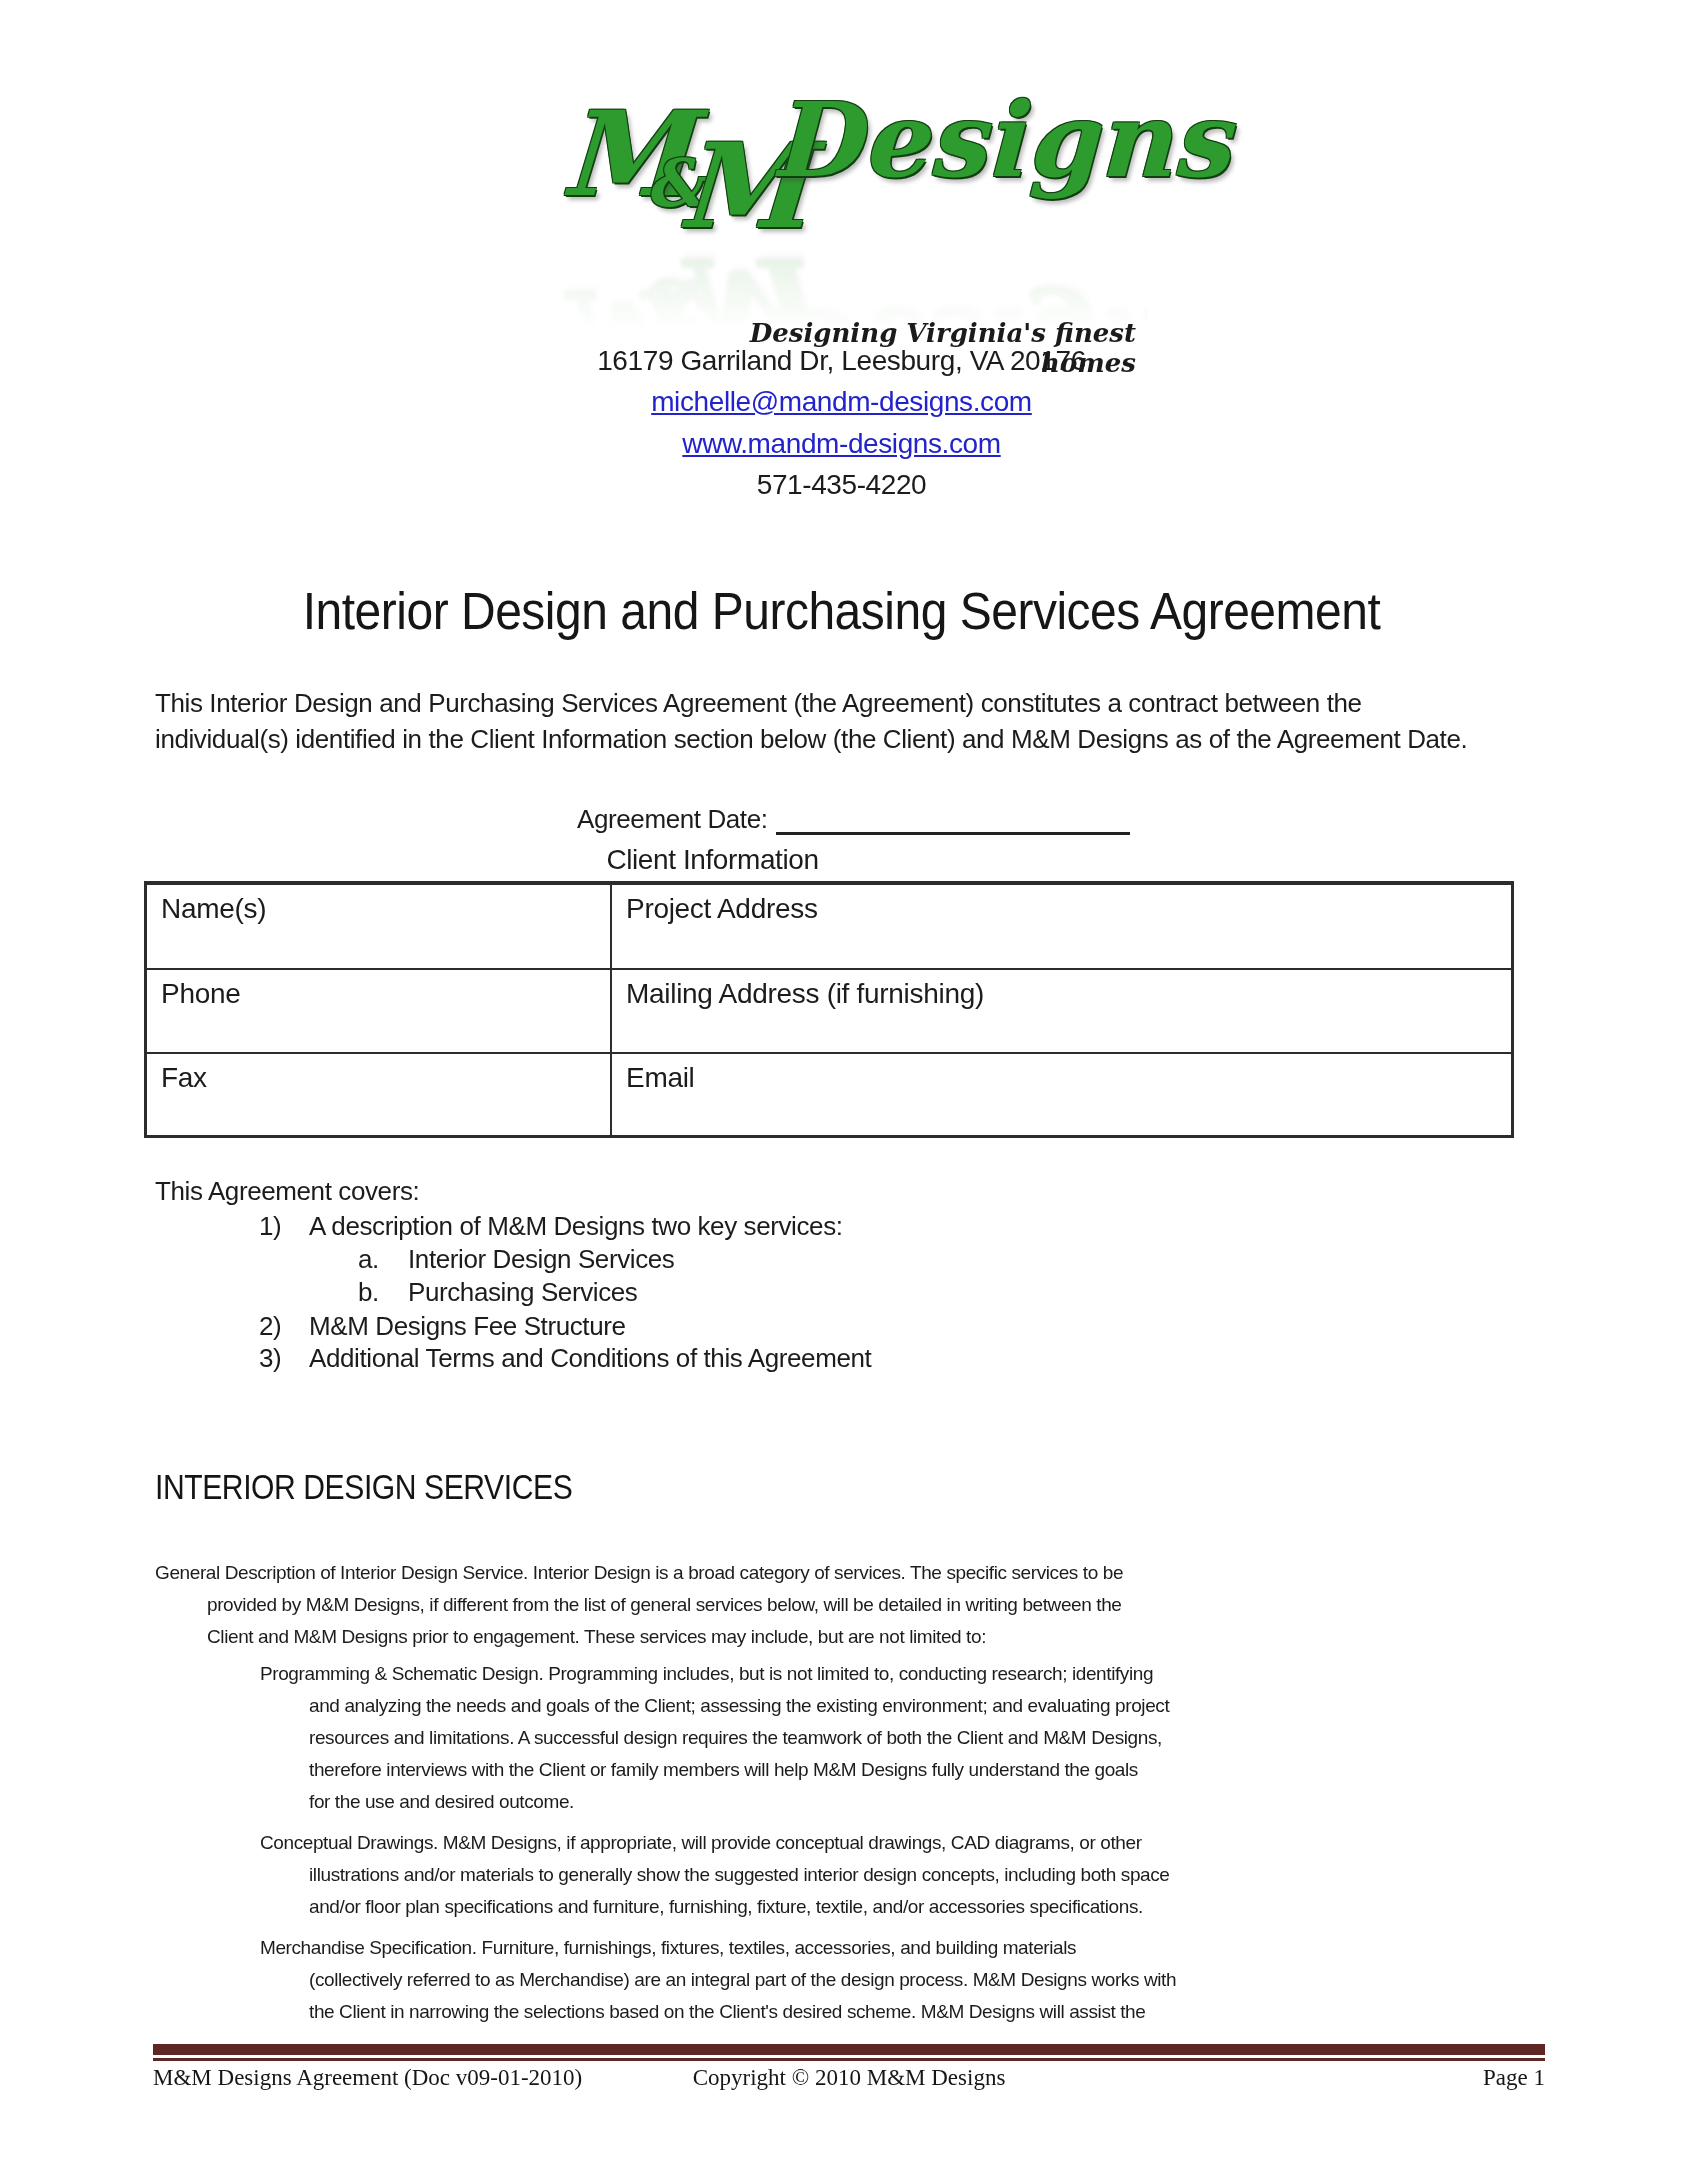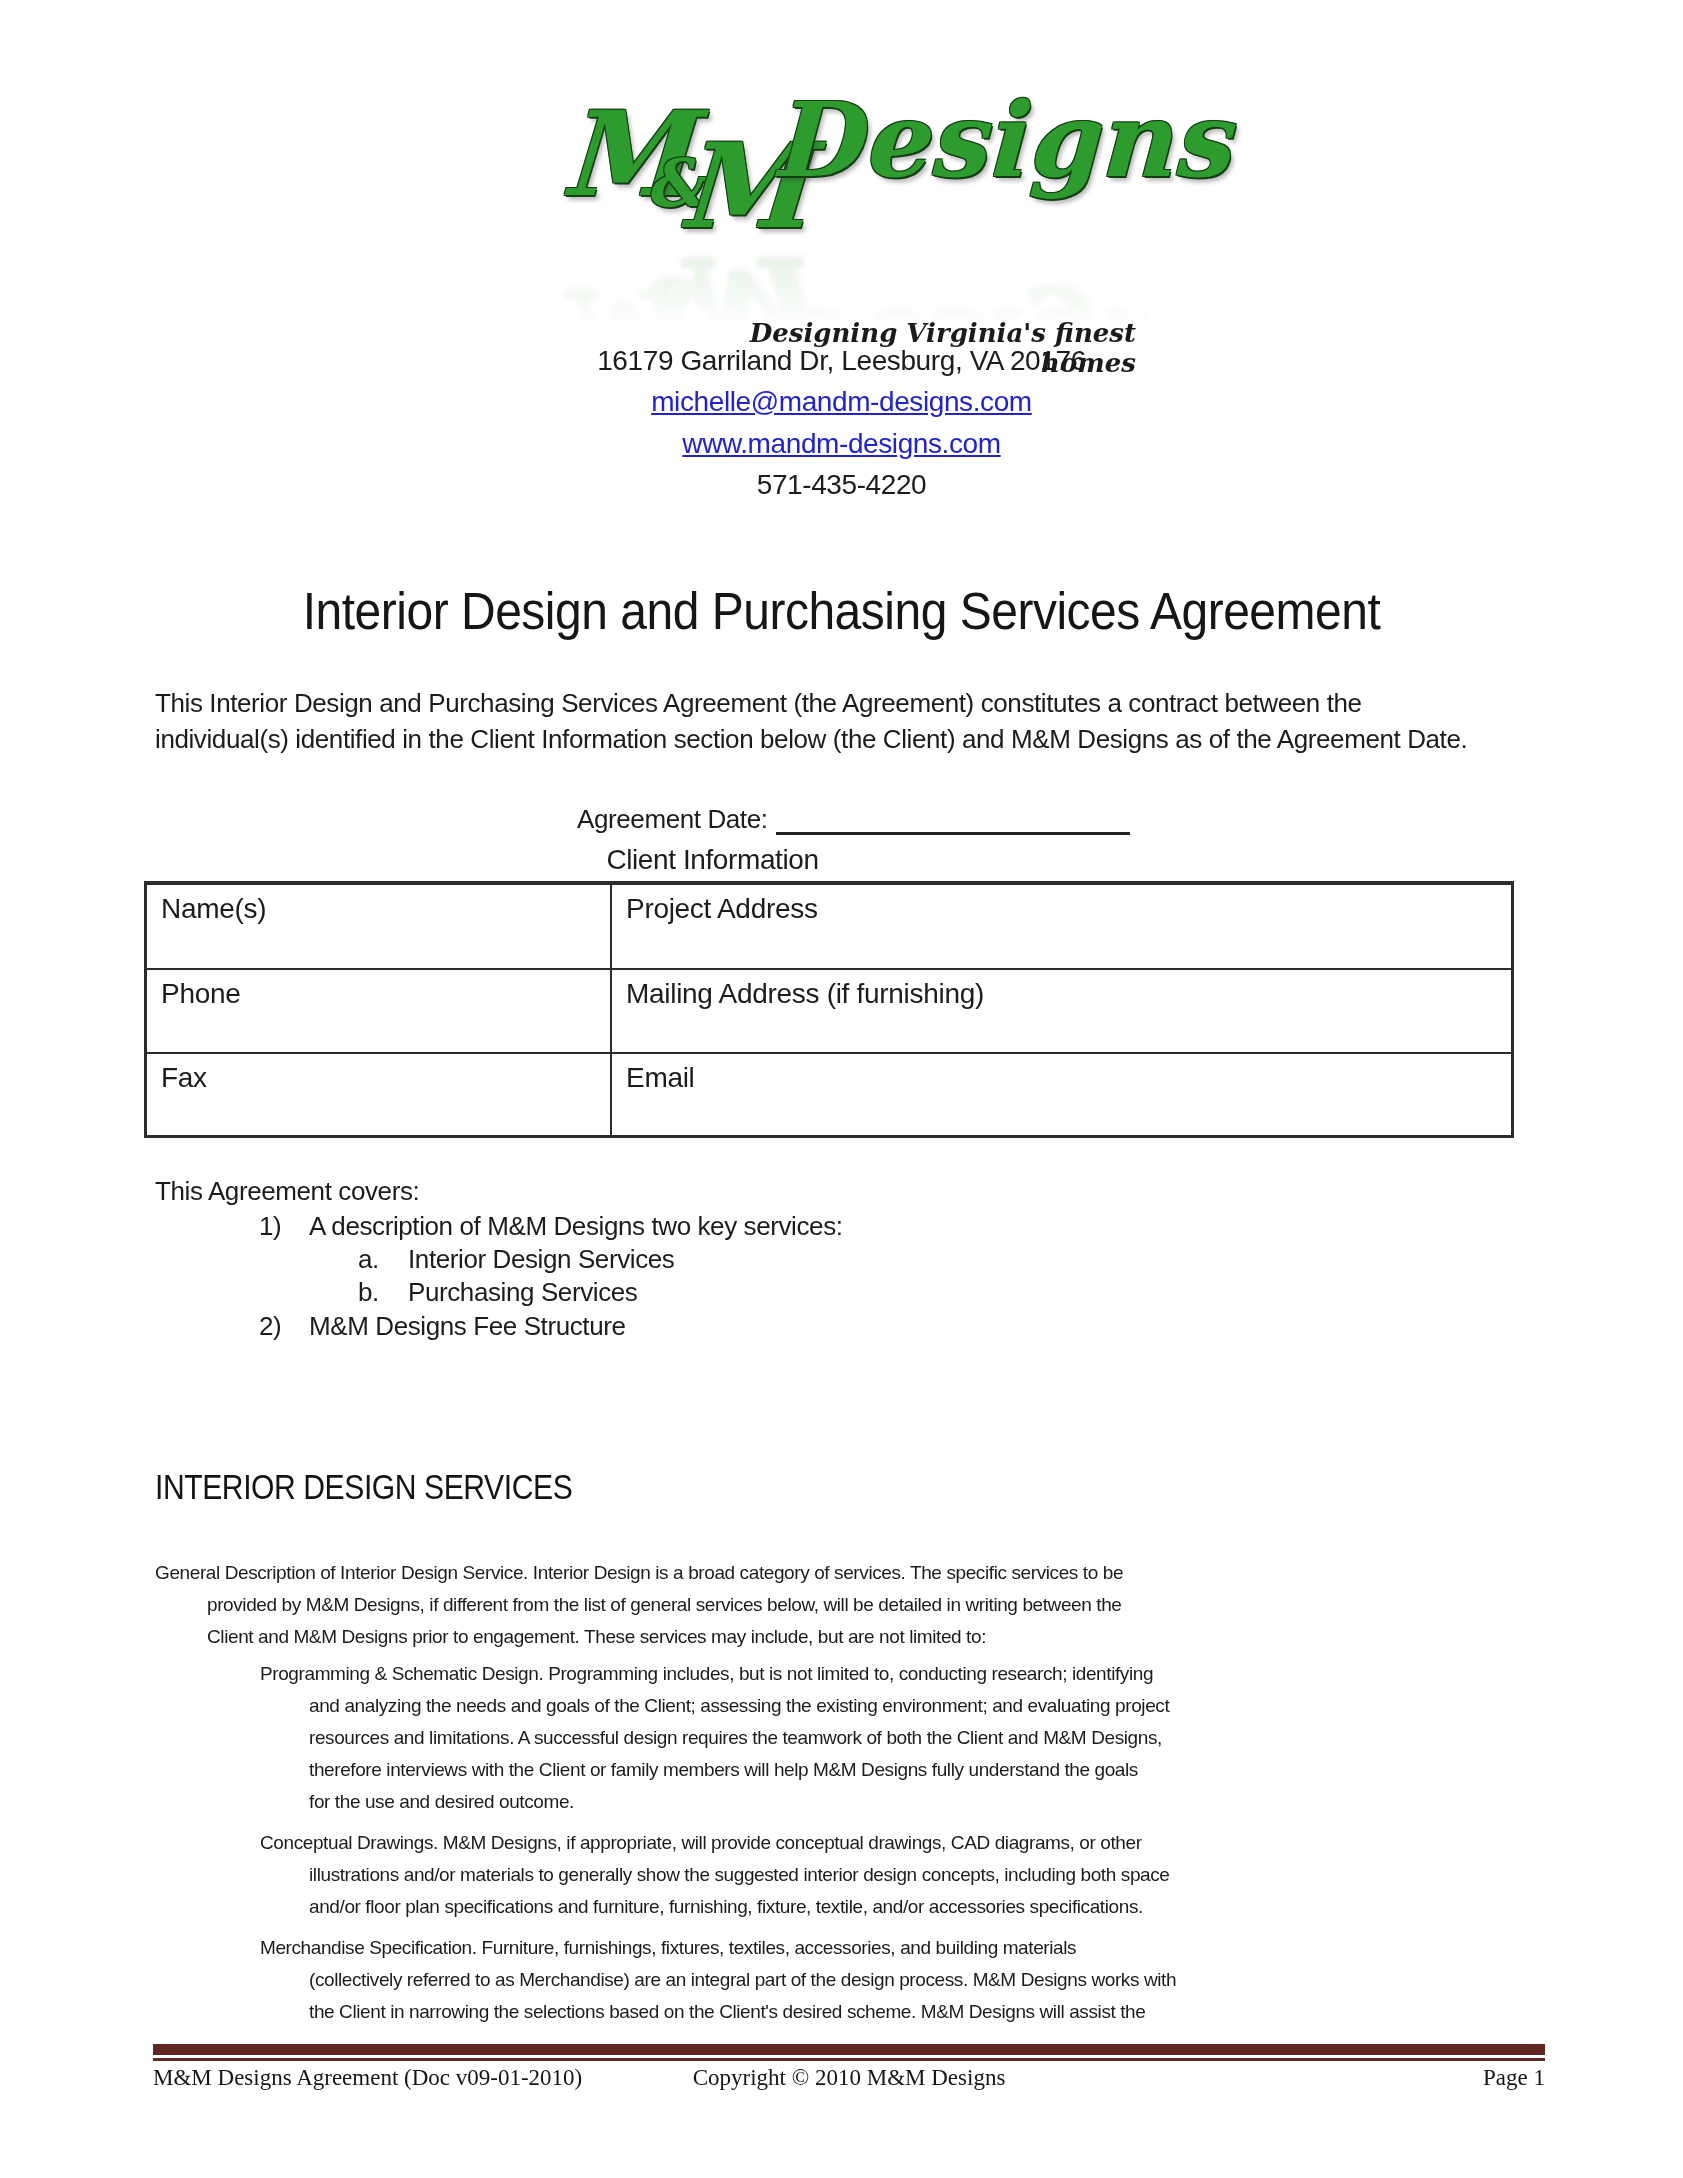--- a/index.html
+++ b/index.html
@@ -137,20 +137,23 @@
   </div>
   <div class="abs body-lg li-row" style="left:358px; top:1241px;">
     <span class="li-marker">a.</span><span>Interior Design Services</span>
   </div>
   <div class="abs body-lg li-row" style="left:358px; top:1274px;">
     <span class="li-marker">b.</span><span>Purchasing Services</span>
   </div>
   <div class="abs body-lg li-row" style="left:259px; top:1308px;">
     <span class="li-marker">2)</span><span>M&amp;M Designs Fee Structure</span>
   </div>
+  <div class="abs body-lg li-row" style="left:259px; top:1340px;">
+    <span class="li-marker">3)</span><span>Additional Terms and Conditions of this Agreement</span>
+  </div>
 
 
   <div class="abs section-heading">INTERIOR DESIGN SERVICES</div>
 
   <div class="abs body-sm pre hang-main" style="top:1557px;">General Description of Interior Design Service. Interior Design is a broad category of services. The specific services to be
 provided by M&amp;M Designs, if different from the list of general services below, will be detailed in writing between the
 Client and M&amp;M Designs prior to engagement. These services may include, but are not limited to:</div>
 
   <div class="abs body-sm pre hang-sub" style="top:1658px;">Programming &amp; Schematic Design. Programming includes, but is not limited to, conducting research; identifying
 and analyzing the needs and goals of the Client; assessing the existing environment; and evaluating project

